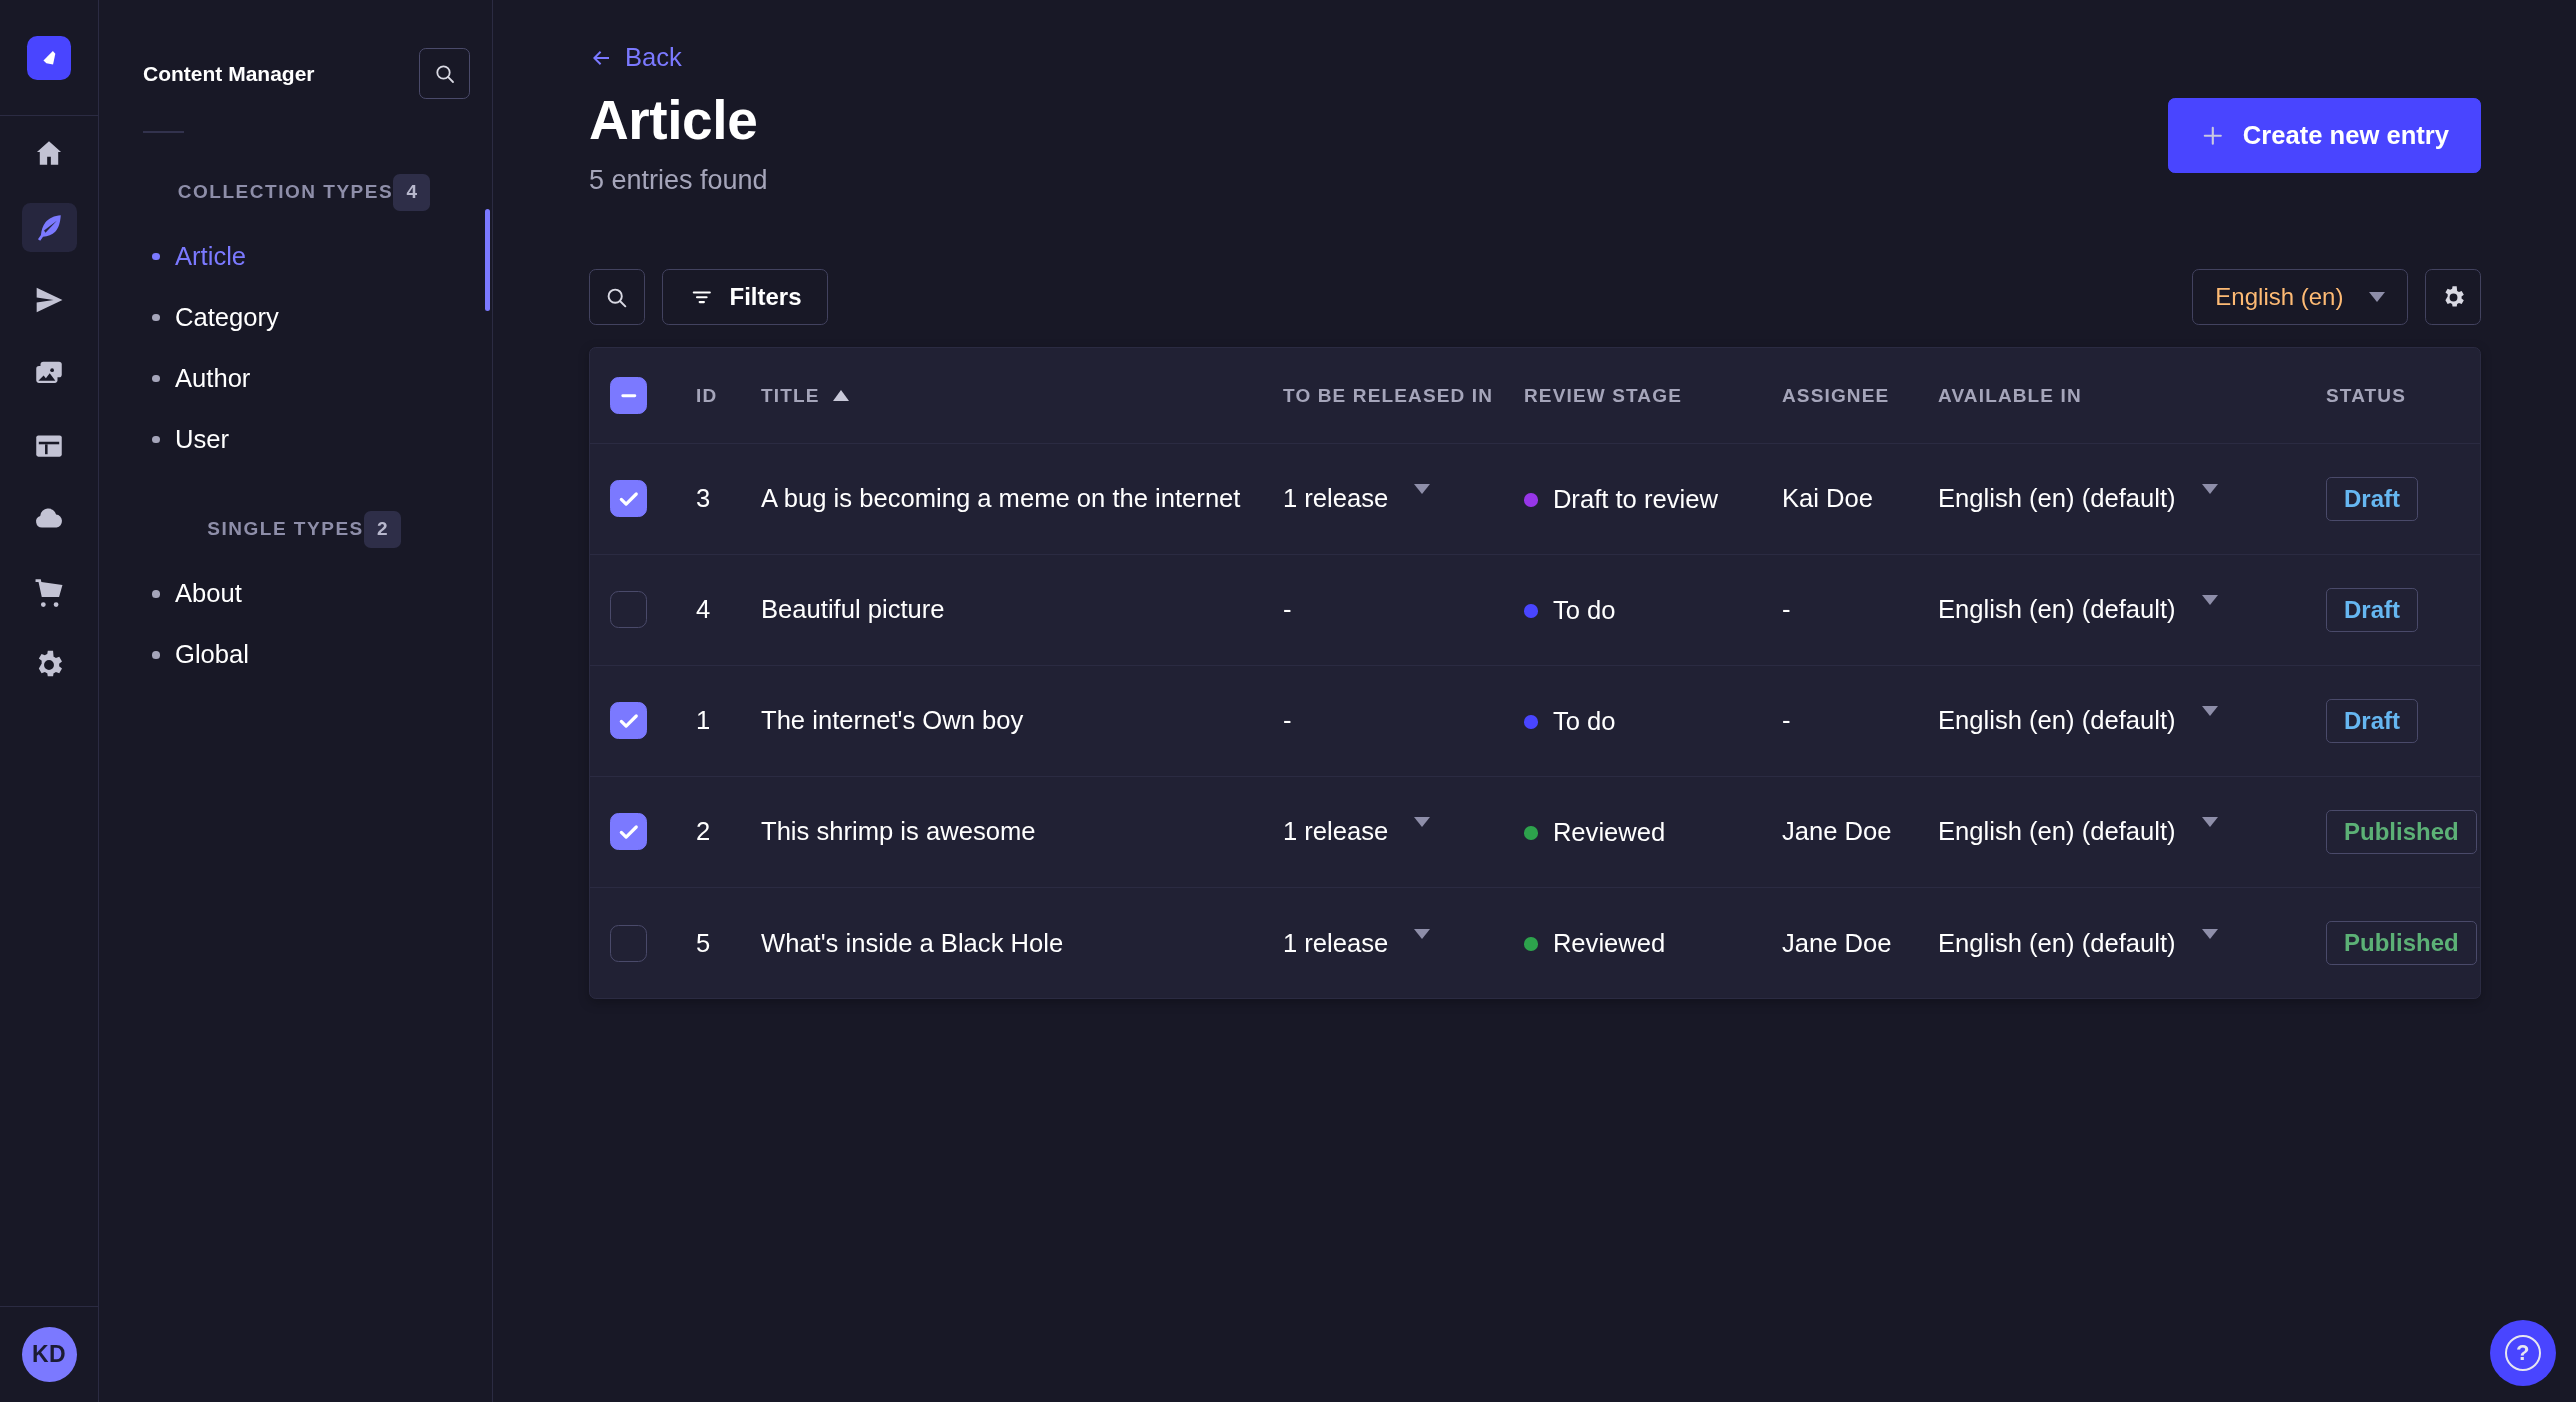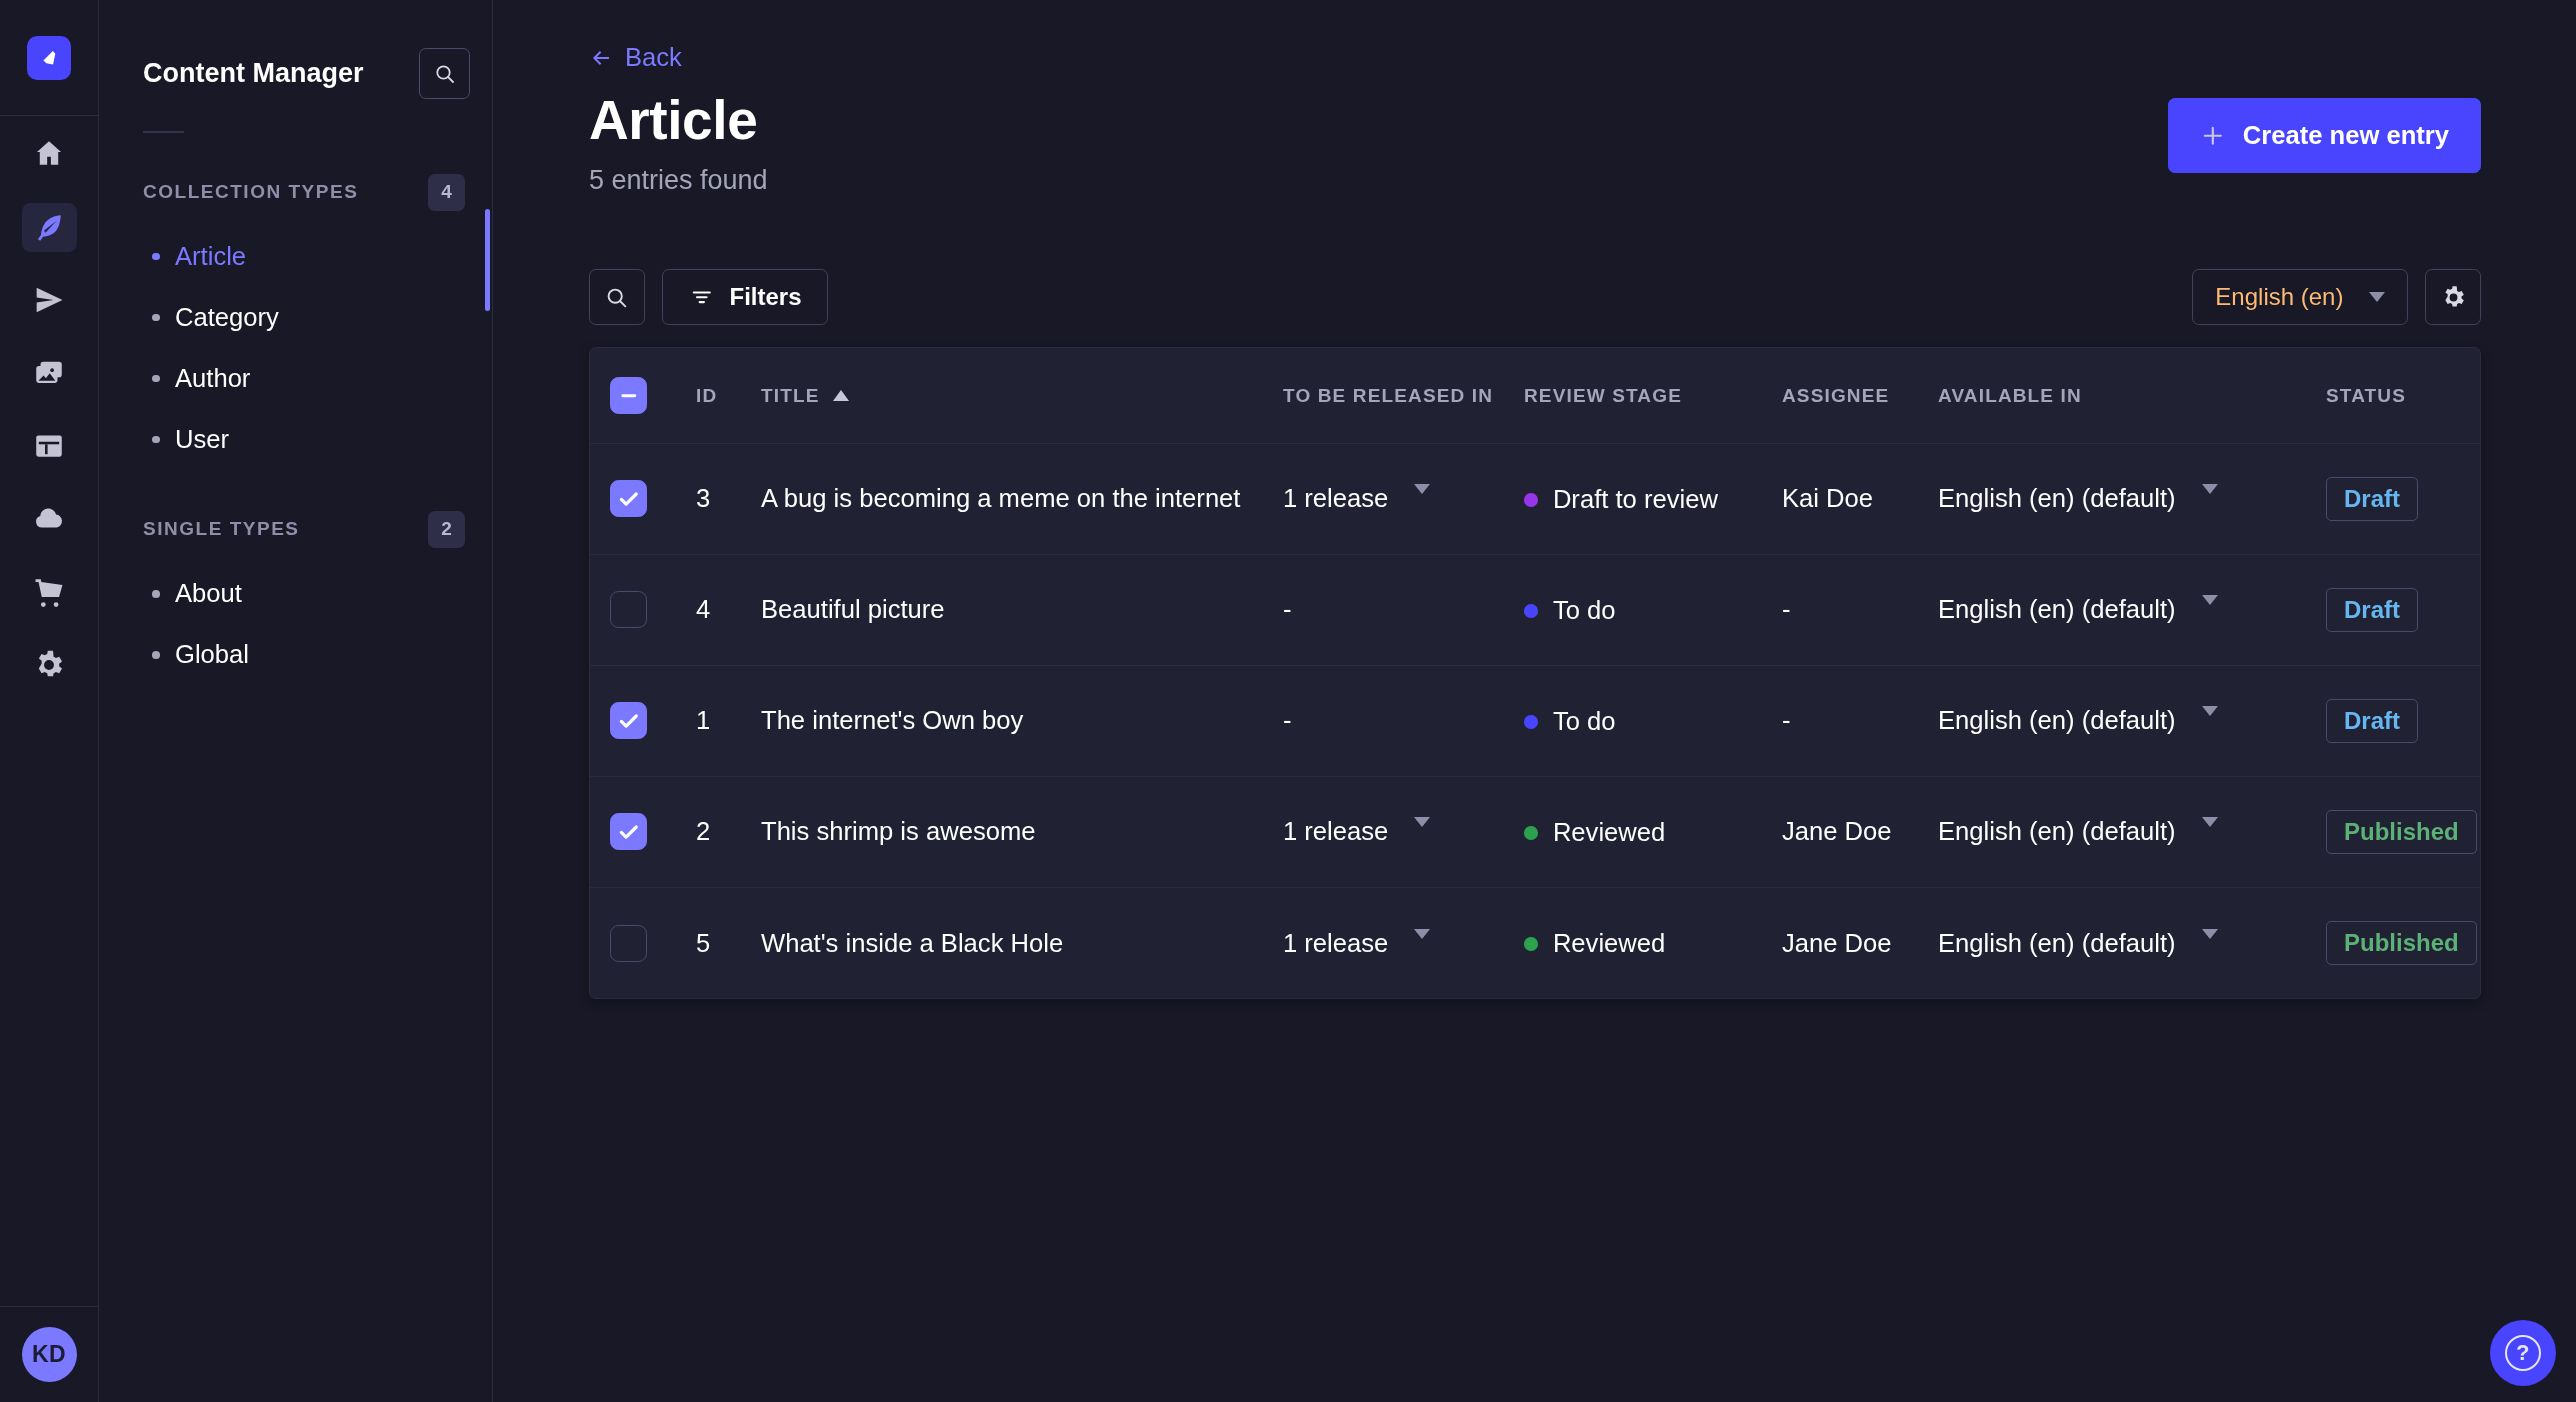--- a/index.html
+++ b/index.html
@@ -23,25 +23,25 @@
   .rail-btn.active { background:#26263e; color:#7b79ff; }
   .rail-bottom { margin-top:auto; width:100%; height:96px; border-top:0.9px solid #2b2b42;
                  display:flex; align-items:center; justify-content:center; }
   .avatar { width:55px; height:55px; border-radius:50%; background:#7b79ff; color:#1c1c34;
             font-size:23px; font-weight:700; display:flex; align-items:center; justify-content:center;
             cursor:pointer; letter-spacing:0.4px; }
 
   
   .panel { width:394px; flex-shrink:0; border-right:0.9px solid #2b2b42; position:relative; background:#181826; }
   .panel-header { display:flex; align-items:center; justify-content:space-between; padding:48px 22px 0 44px; }
-  .panel-title { font-size:27px; font-weight:700; }
+  .panel-title { font-size:21px; font-weight:700; }
   .icon-btn-sm { width:51px; height:51px; border-radius:6.8px; border:0.9px solid #4a4a6a; background:transparent;
                  color:#d9d9e3; display:flex; align-items:center; justify-content:center; cursor:pointer; }
   .panel-divider { width:41px; height:1.7px; background:#32324d; margin:32px 0 0 44px; }
-  .section-header { display:flex; align-items:center; justify-content:space-between;
+  .section-header { display:flex; align-items:center; justify-content:center;
                     padding:0 27px 0 44px; margin-top:41px; }
   .section-label { font-size:19px; font-weight:600; letter-spacing:.08em; color:#8e8ea9; }
   .count-badge { min-width:37px; height:37px; padding:0 8.5px; border-radius:6.8px; background:#2e2e48;
                  color:#b8b8cd; font-size:19px; font-weight:600;
                  display:flex; align-items:center; justify-content:center; }
   .nav-list { margin-top:15.3px; }
   .nav-item { display:flex; align-items:center; gap:15.3px; height:61px; padding-left:53px;
               font-size:25.6px; color:#fff; cursor:pointer; }
   .nav-item .dot { width:7.7px; height:7.7px; border-radius:50%; background:#a5a5ba; flex-shrink:0; }
   .nav-item.active { color:#7b79ff; }

